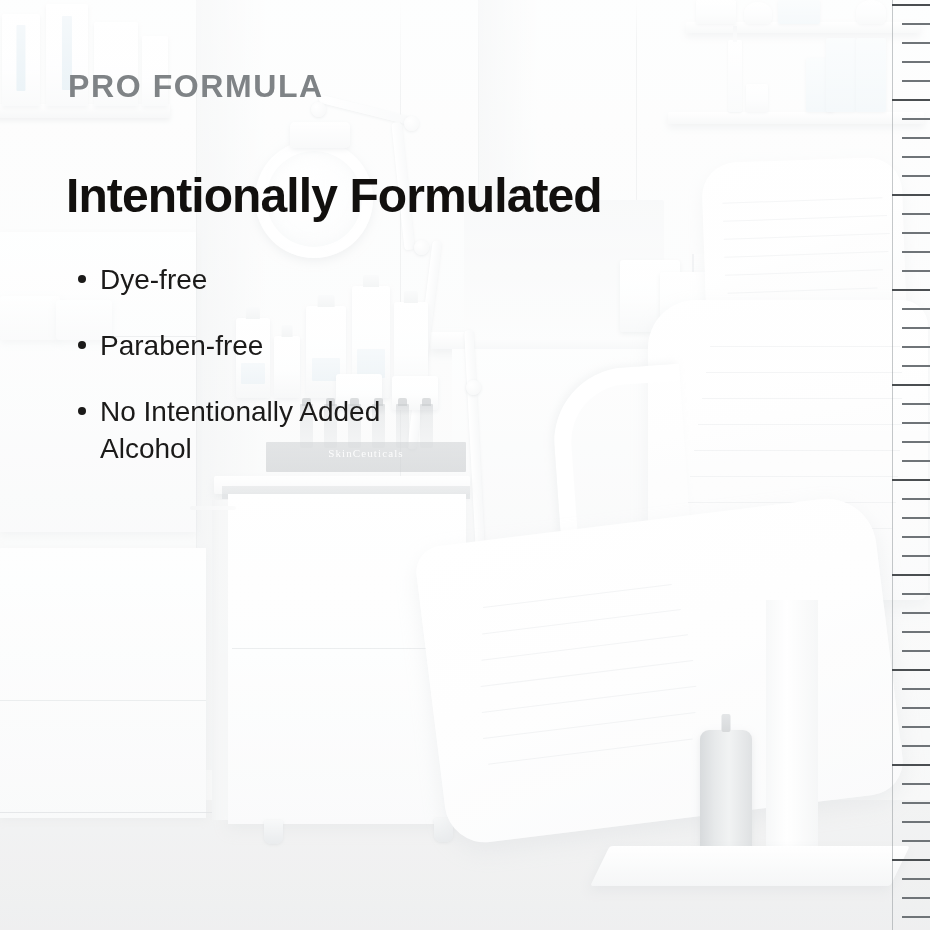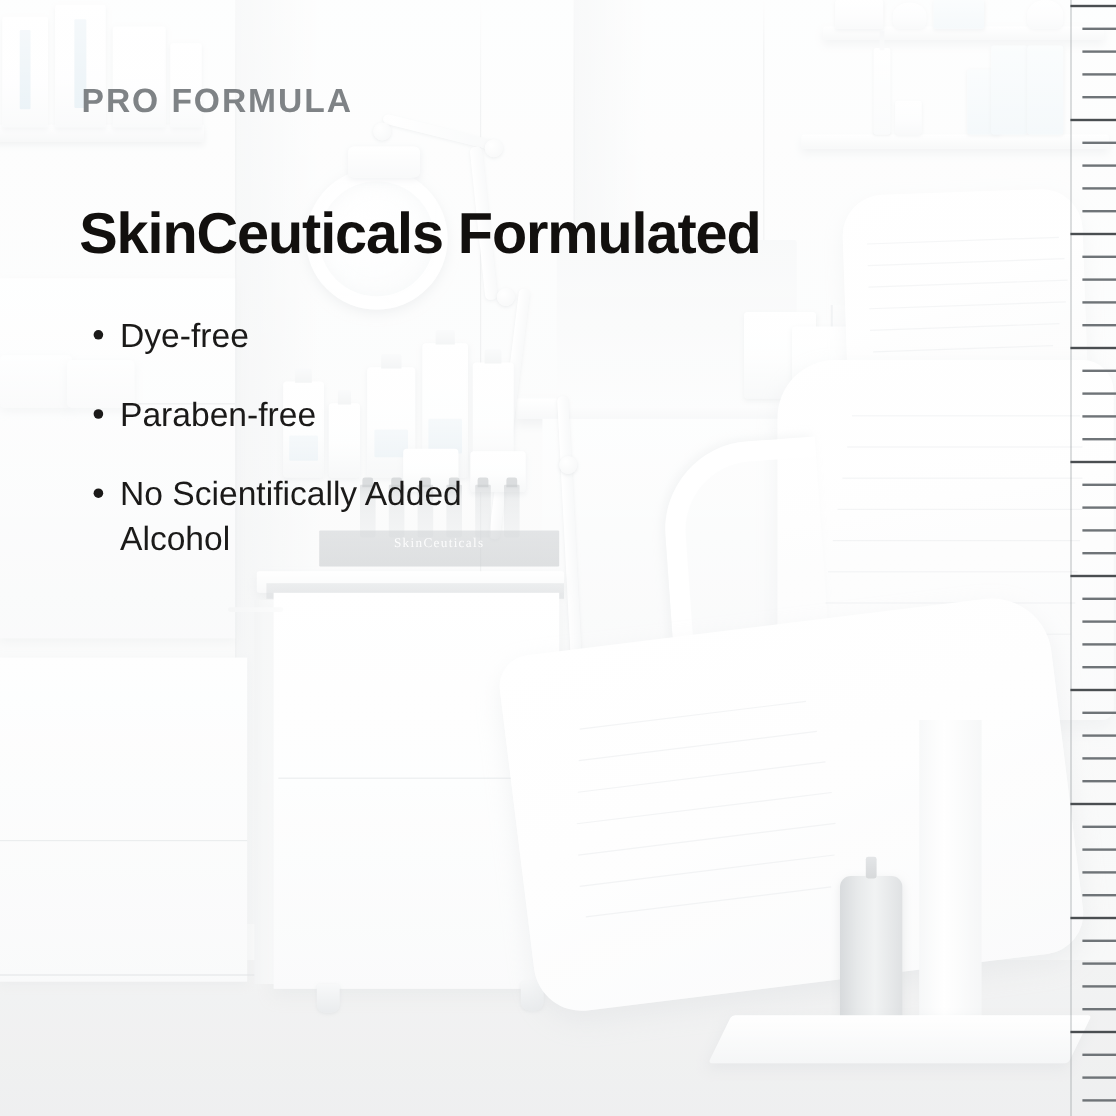--- a/index.html
+++ b/index.html
@@ -299,21 +299,21 @@
     top:-16px; width:9px; height:18px;
     background:linear-gradient(180deg,#cdd1d4,#b6babd);
     border-radius:2px;
   }
 
   
   .overlay { position:absolute; inset:0; z-index:120; }
 
   .eyebrow {
     position:absolute; left:68px; top:68px;
-    font-size:28px; font-weight:bold;
+    font-size:32px; font-weight:bold;
     letter-spacing:1.6px;
     color:#7f8386;
   }
   .headline {
     position:absolute; left:66px; top:168px;
     font-size:48px; font-weight:bold;
     letter-spacing:-.9px;
     color:#12100e;
     white-space:nowrap;
   }
@@ -501,26 +501,26 @@
       <div class="rod"></div>
     </div>
     <div class="chair-base"></div>
 
     <div class="photo-wash"></div>
   </div>
 
   <div class="overlay">
 
     <div class="eyebrow">PRO FORMULA</div>
-    <div class="headline">SkinCeuticals Formulated</div>
+    <div class="headline">Intentionally Formulated</div>
 
     <div class="bullets" id="bullet-list">
         <div class="bullet"><span class="dot"></span><span>Dye-free</span></div>
         <div class="bullet"><span class="dot"></span><span>Paraben-free</span></div>
-        <div class="bullet"><span class="dot"></span><span>No Scientifically Added Alcohol</span></div>
+        <div class="bullet"><span class="dot"></span><span>No Intentionally Added Alcohol</span></div>
       </div>
   </div>
 
   <div class="ruler" id="ruler">
     <div class="ruler-rail"></div>
   <div class="tick major" style="top: 4px;"></div>
       <div class="tick minor" style="top: 23px;"></div>
       <div class="tick minor" style="top: 42px;"></div>
       <div class="tick minor" style="top: 61px;"></div>
       <div class="tick minor" style="top: 80px;"></div>

